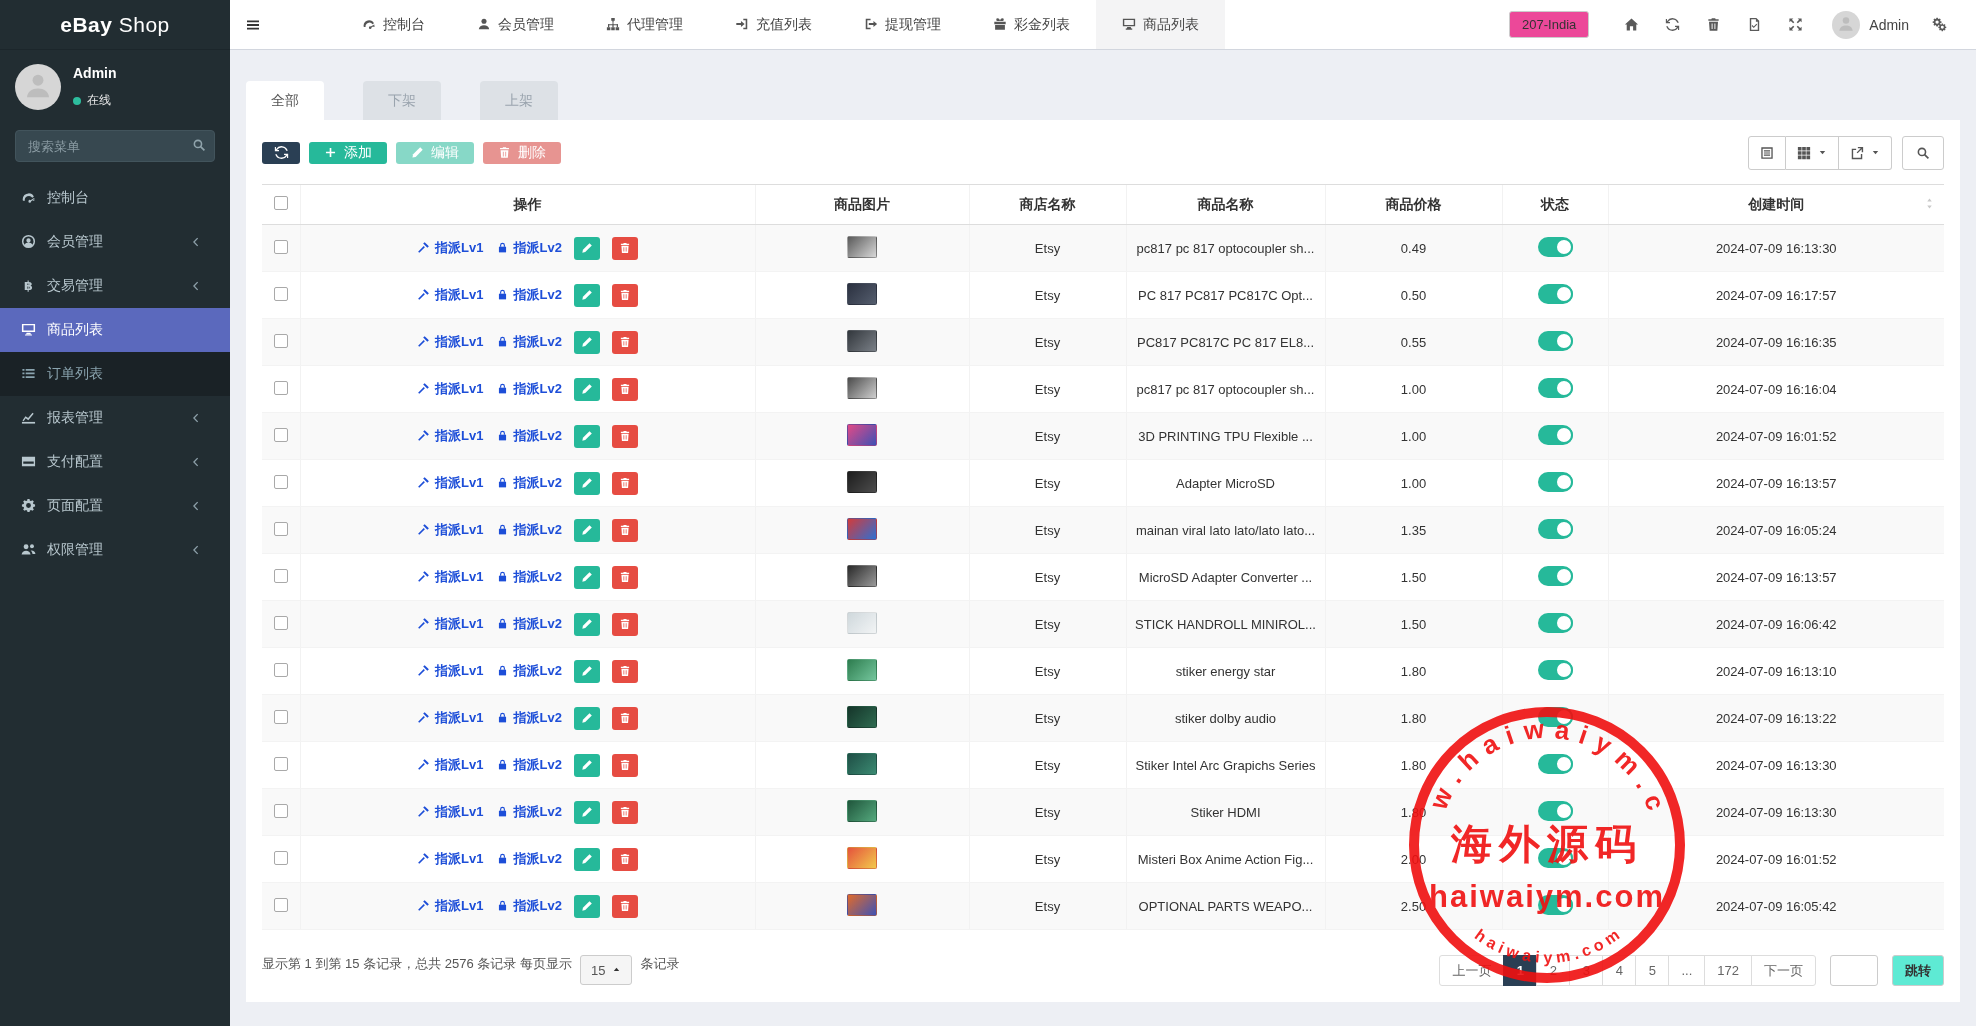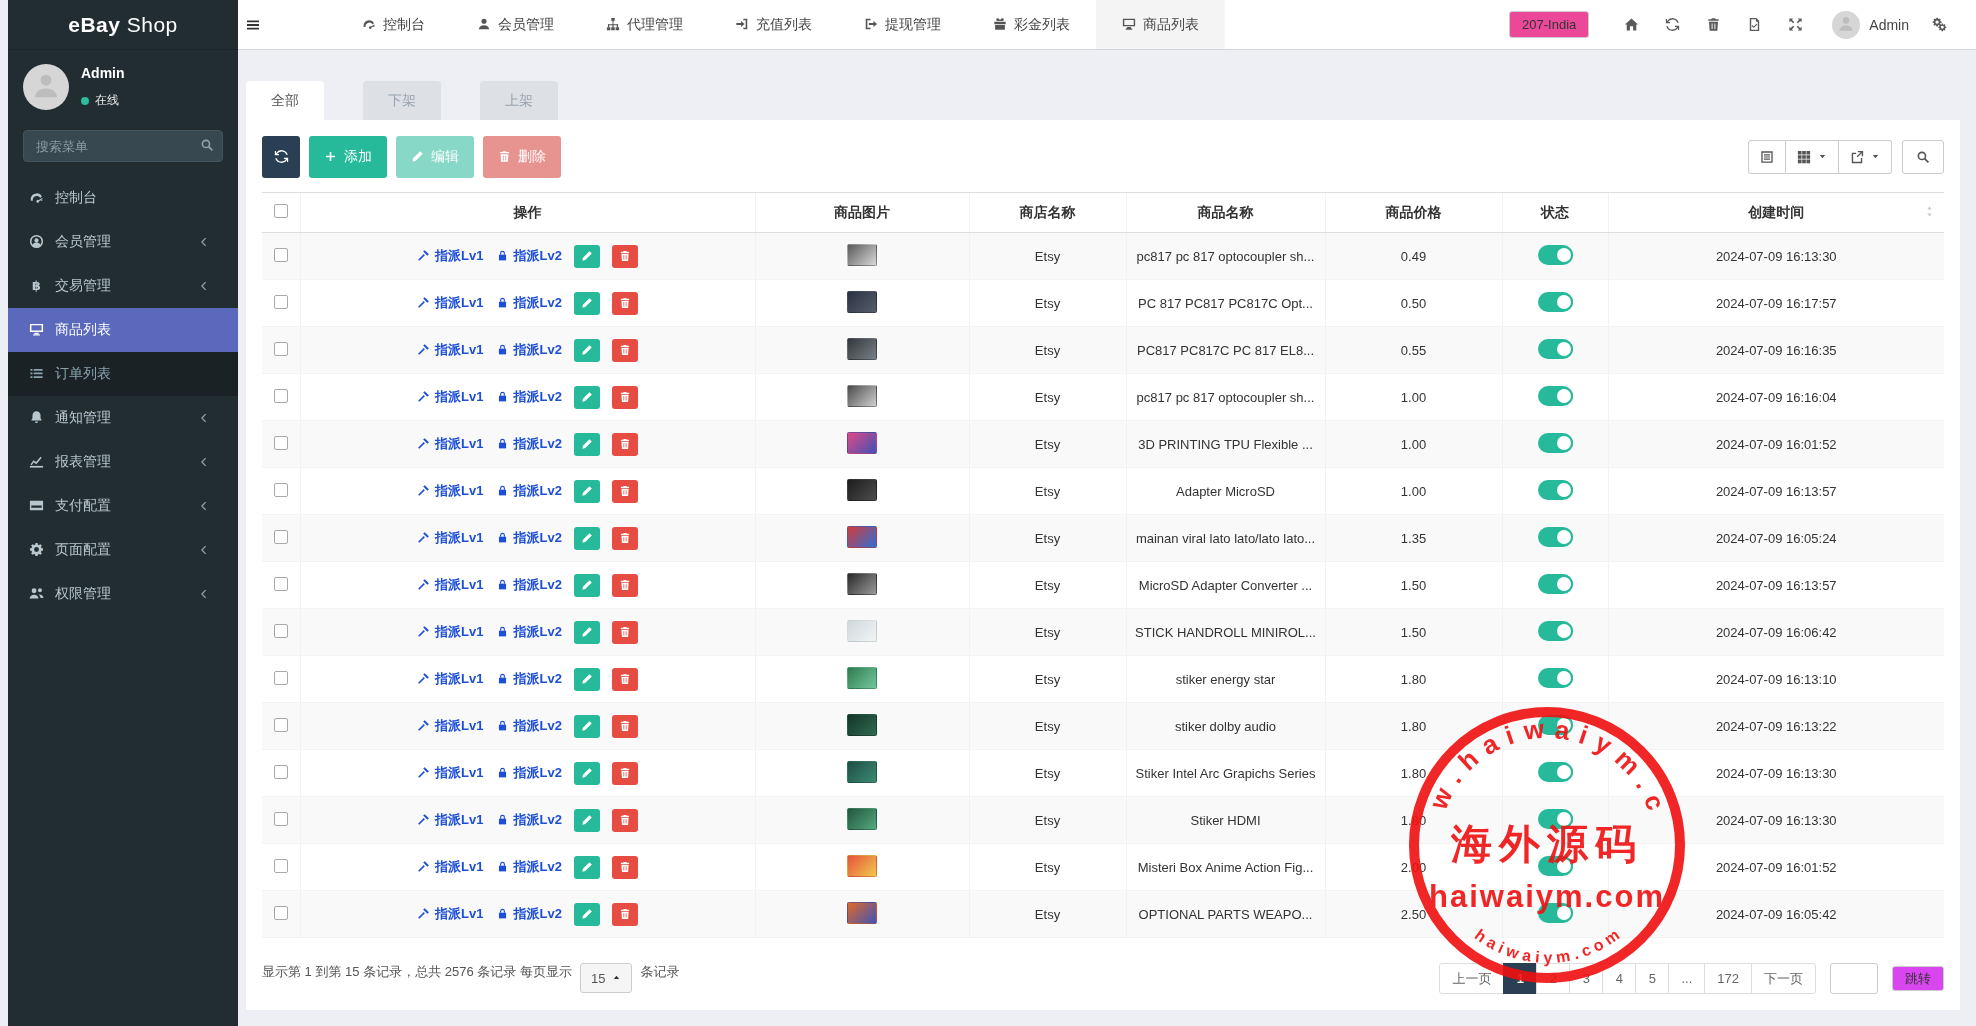--- a/index.html
+++ b/index.html
@@ -2,21 +2,21 @@
 <html><head>
 <meta charset="utf-8">
 <style>
   * { margin:0; padding:0; box-sizing:border-box; }
   html,body { width:1976px; height:1026px; overflow:hidden; }
   body { font-family:"Liberation Sans","DejaVu Sans",sans-serif; background:#edeff4; font-size:14px; color:#333; position:relative; }
   .ic svg { width:1em; height:1em; fill:currentColor; vertical-align:-0.12em; }
   .ic { display:inline-block; line-height:1; }
 
   
-  .sidebar { position:absolute; left:8px; top:0; width:230px; height:1026px; background:#222d32; z-index:5; }
+  .sidebar { position:absolute; left:0; top:0; width:230px; height:1026px; background:#222d32; z-index:5; }
   .logo { height:50px; display:flex; align-items:center; justify-content:center; color:#fff; font-size:21px; letter-spacing:.5px; background:#222d32; border-bottom:1px solid #1c262b; }
   .logo b { font-weight:bold; }
   .user-panel { display:flex; align-items:center; padding:14px 15px 12px; }
   .avatar { width:46px; height:46px; border-radius:50%; background:#d6d6d6; color:#bdbdbd; display:flex; align-items:center; justify-content:center; font-size:30px; overflow:hidden; flex:0 0 46px; }
   .user-meta { margin-left:12px; }
   .user-meta .name { color:#fff; font-weight:bold; font-size:14px; }
   .user-meta .status { color:#ececec; font-size:12px; margin-top:11px; display:flex; align-items:center; }
   .dot { width:8px; height:8px; border-radius:50%; background:#2dbd9e; display:inline-block; margin-right:6px; }
   .side-search { margin:8px 15px 14px; position:relative; }
   .side-search input { width:100%; height:32px; background:#374850; border:1px solid #42545c; border-radius:4px; color:#ccc; padding:0 32px 0 12px; font-size:13px; outline:none; }
@@ -46,21 +46,21 @@
   .nav-user .avatar { width:28px; height:28px; flex:0 0 28px; font-size:18px; }
   .nav-user .uname { margin-left:9px; color:#444; font-size:14px; }
 
   
   .content { position:absolute; left:230px; top:50px; right:0; bottom:0; }
   .tabs { display:flex; margin:31px 16px 0;gap:36px; }
   .tab { height:39px; padding:0 25px; display:flex; align-items:center; font-size:14px; color:#9aa4ae; background:#dde1e6; border-radius:4px 4px 0 0; margin-right:3px; cursor:pointer; }
   .tab.active { background:#fff; color:#555; }
   .panel { background:#fff; margin:0 16px; padding:16px; min-height:876px; position:relative; }
   .toolbar { display:flex; align-items:center; }
-  .btn { border:none; border-radius:3px; height:42px; font-size:14px; cursor:pointer; display:inline-flex; align-items:center; justify-content:center; }
+  .btn { border:none; border-radius:3px; height:22px; font-size:14px; cursor:pointer; display:inline-flex; align-items:center; justify-content:center; }
   .btn-dark { width:38px; background:#2a3f54; color:#fff; font-size:15px; }
   .btn-green { background:#26b99a; color:#fff; padding:0 15px; margin-left:9px; }
   .btn-green .ic, .btn-red .ic { margin-right:7px; font-size:13px; }
   .btn-green.disabled { opacity:.55; }
   .btn-red { background:#d9534f; color:#fff; padding:0 15px; margin-left:9px; opacity:.62; }
   .view-tools { margin-left:auto; display:flex; align-items:center; }
   .btn-group { display:flex; }
   .vbtn { height:34px; background:#fff; border:1px solid #ccc; color:#555; padding:0 11px; display:flex; align-items:center; font-size:14px; cursor:pointer; }
   .vbtn + .vbtn { border-left:none; }
   .btn-group .vbtn:first-child { border-radius:3px 0 0 3px; }
@@ -91,21 +91,21 @@
   .tfoot { display:flex; align-items:flex-start; margin-top:25px; font-size:13px; color:#555; }
   .size-box { border:1px solid #ccc; border-radius:3px; background:#f5f5f5; height:30px; padding:0 10px; display:inline-flex; align-items:center; margin:0 8px; cursor:pointer; }
   .size-box .caret { font-size:9px; margin-left:7px; color:#333; }
   .pager { margin-left:auto; display:flex; align-items:center; }
   .pageitems { display:flex; }
   .pg { min-width:34px; height:31px; padding:0 12px; display:flex; align-items:center; justify-content:center; border:1px solid #ddd; background:#fff; color:#666; font-size:13px; margin-left:-1px; cursor:pointer; }
   .pageitems .pg:first-child { border-radius:3px 0 0 3px; margin-left:0; }
   .pageitems .pg:last-child { border-radius:0 3px 3px 0; }
   .pg.active { background:#2a3f54; border-color:#2a3f54; color:#fff; font-weight:bold; }
   .jump-input { width:48px; height:31px; border:1px solid #ccc; border-radius:3px; margin-left:14px; outline:none; padding:0 6px; }
-  .jump-btn { height:25px; border:1px solid #ccc; border-radius:3px; background:#d946ef; color:#333; font-size:13px; padding:0 12px; margin-left:14px; cursor:pointer; }
+  .jump-btn { height:31px; border:1px solid #ccc; border-radius:3px; background:#5eead4; color:#333; font-size:13px; padding:0 12px; margin-left:14px; cursor:pointer;font-weight:bold; }
 
   
   .stamp { position:absolute; left:1397px; top:695px; width:300px; height:300px; z-index:50; pointer-events:none; opacity:.9; }
 </style>
 </head>
 <body>
 
 <aside class="sidebar">
   <div class="logo">
     <span><b>eBay</b><span> Shop</span></span>
@@ -166,30 +166,20 @@
             </svg></span>
           <span class="lbl">商品列表</span>
         </li>
         <li class="item">
           <span class="ic"><svg viewBox="0 0 16 16">
               <path d="M1.5 3.2h2.2v1.9H1.5zM5 3.2h9.5v1.9H5zM1.5 7h2.2v1.9H1.5zM5 7h9.5v1.9H5zM1.5 10.8h2.2v1.9H1.5zM5 10.8h9.5v1.9H5z"></path>
             </svg></span>
           <span class="lbl">订单列表</span>
         </li>
       </ul>
-      <li class="item">
-        <span class="ic"><svg viewBox="0 0 16 16">
-            <path d="M8 1.4c2.5 0 4.3 1.9 4.3 4.5v2.9l1.4 2.3H2.3l1.4-2.3V5.9C3.7 3.3 5.5 1.4 8 1.4z"></path>
-            <path d="M6.4 12.2a1.6 1.6 0 0 0 3.2 0z"></path>
-          </svg></span>
-        <span class="lbl">通知管理</span>
-        <span class="chev ic"><svg viewBox="0 0 16 16">
-            <path d="M10.2 2.8L5.2 8l5 5.2" fill="none" stroke="currentColor" stroke-width="1.7"></path>
-          </svg></span>
-      </li>
       <li class="item">
         <span class="ic"><svg viewBox="0 0 16 16">
             <path d="M1 12.7h14v1.8H1z"></path>
             <path d="M1.6 11.2l3.2-4.5 2.8 1.9 4.7-5.7 1.2 1-5.7 6.9-2.8-1.9-2.2 3.1z"></path>
           </svg></span>
         <span class="lbl">报表管理</span>
         <span class="chev ic"><svg viewBox="0 0 16 16">
             <path d="M10.2 2.8L5.2 8l5 5.2" fill="none" stroke="currentColor" stroke-width="1.7"></path>
           </svg></span>
       </li>

